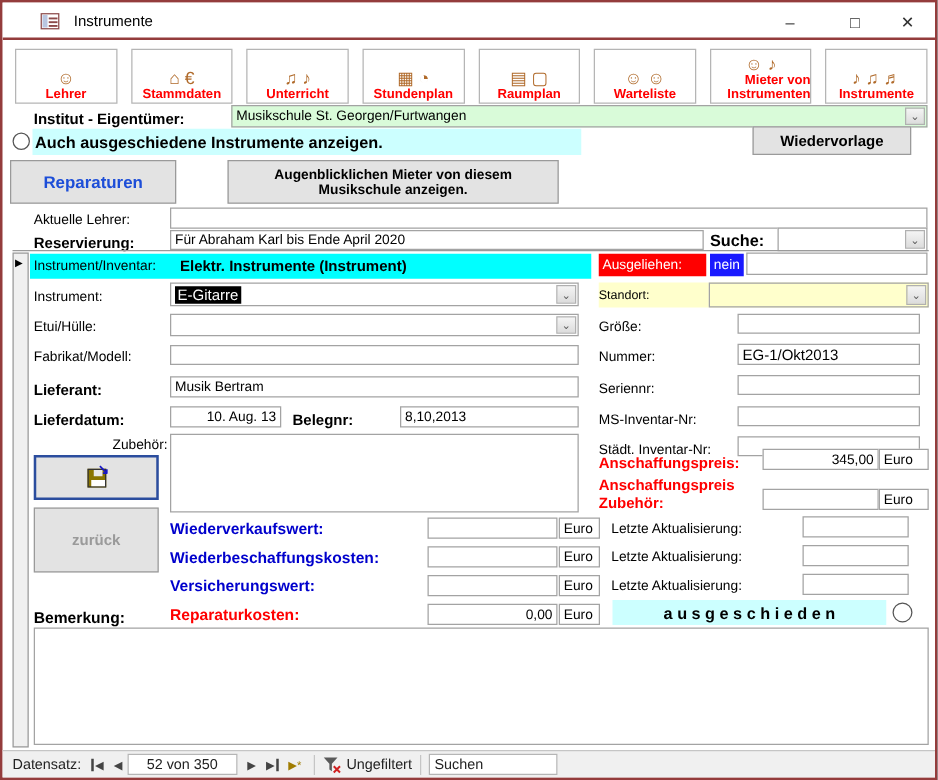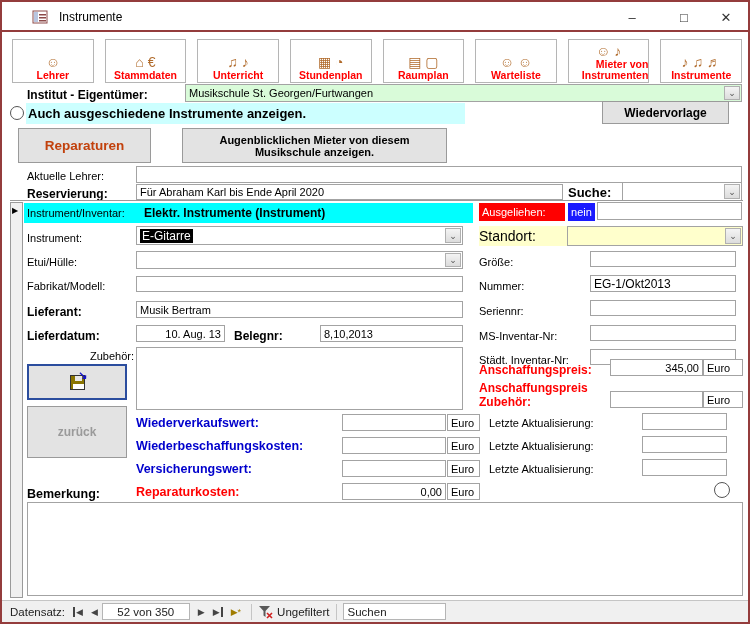--- a/index.html
+++ b/index.html
@@ -127,21 +127,21 @@
     <span class="combo-btn">⌄</span>
   </div>
 
   <div class="radio" style="left:8px;top:104px"></div>
   <div class="abs" style="left:24px;top:101px;width:439px;height:21px;background:#ccffff;
        display:flex;align-items:center;padding-left:2px">
     <span style="font-size:13px;font-weight:bold">Auch ausgeschiedene Instrumente anzeigen.</span>
   </div>
   <div class="gbtn" style="left:600px;top:99px;width:127px;height:23px;font-size:12px">Wiedervorlage</div>
 
-  <div class="gbtn" style="left:16px;top:126px;width:133px;height:35px;font-size:13.5px;color:#c2410c">Reparaturen</div>
+  <div class="gbtn" style="left:6px;top:126px;width:133px;height:35px;font-size:13.5px;color:#1d4ed8">Reparaturen</div>
   <div class="gbtn" style="left:180px;top:126px;width:265px;height:35px;font-size:11px;padding:0 14px">Augenblicklichen Mieter von diesem Musikschule anzeigen.</div>
 
   <span class="lbl" style="left:25px;top:168px">Aktuelle Lehrer:</span>
   <div class="field" style="left:134px;top:164px;width:606px;height:17px"></div>
 
   <span class="lbl b" style="left:25px;top:185px">Reservierung:</span>
   <div class="field" style="left:134px;top:182px;width:427px;height:16px">Für Abraham Karl bis Ende April 2020</div>
   <span class="lbl b13" style="left:566px;top:183px">Suche:</span>
   <div class="field" style="left:620px;top:180px;width:120px;height:19px">
     <span></span>
@@ -166,21 +166,21 @@
        font-size:11px;display:flex;align-items:center;justify-content:center">nein</div>
   <div class="field" style="left:595px;top:200px;width:145px;height:18px"></div>
 
   <span class="lbl" style="left:25px;top:230px">Instrument:</span>
   <div class="field" style="left:134px;top:224px;width:327px;height:19px">
     <span style="background:#000;color:#fff;font-size:12px;padding:0 2px">E-Gitarre</span>
     <span class="combo-btn">⌄</span>
   </div>
   <div class="abs" style="left:477px;top:224px;width:88px;height:20px;background:#ffffcc;
        display:flex;align-items:center">
-    <span style="font-size:14px">Standort:</span>
+    <span style="font-size:10px">Standort:</span>
   </div>
   <div class="field" style="left:565px;top:224px;width:176px;height:20px;background:#ffffcc">
     <span></span>
     <span class="combo-btn">⌄</span>
   </div>
 
   <span class="lbl" style="left:25px;top:254px">Etui/Hülle:</span>
   <div class="field" style="left:134px;top:249px;width:327px;height:18px">
     <span></span>
     <span class="combo-btn">⌄</span>
@@ -242,20 +242,22 @@
 
   <span class="lbl b" style="left:134px;top:460px;color:#0000cc;font-size:12.5px">Versicherungswert:</span>
   <div class="field right" style="left:340px;top:458px;width:104px;height:17px"></div>
   <div class="field" style="left:445px;top:458px;width:33px;height:17px">Euro</div>
   <span class="lbl" style="left:487px;top:461px">Letzte Aktualisierung:</span>
   <div class="field" style="left:640px;top:457px;width:85px;height:17px"></div>
 
   <span class="lbl b" style="left:134px;top:483px;color:#f00;font-size:12.5px">Reparaturkosten:</span>
   <div class="field right" style="left:340px;top:481px;width:104px;height:17px">0,00</div>
   <div class="field" style="left:445px;top:481px;width:33px;height:17px">Euro</div>
+  <div class="abs" style="left:488px;top:478px;width:219px;height:20px;background:#ccffff;
+       display:flex;align-items:center;justify-content:center;font-weight:bold;font-size:13px">a u s g e s c h i e d e n</div>
   <div class="radio" style="left:712px;top:480px;width:16px;height:16px"></div>
 
   <span class="lbl b" style="left:25px;top:485px;font-size:12.5px">Bemerkung:</span>
   <div class="field" style="left:25px;top:500px;width:716px;height:94px;align-items:flex-start"></div>
 
   <div id="statusbar">
     <span style="margin-left:8px">Datensatz:</span>
     <span class="nav-glyph nav-first" style="margin-left:8px">◀</span>
     <span class="nav-glyph">◀</span>
     <div class="sb-box" style="width:88px;justify-content:center">52 von 350</div>

